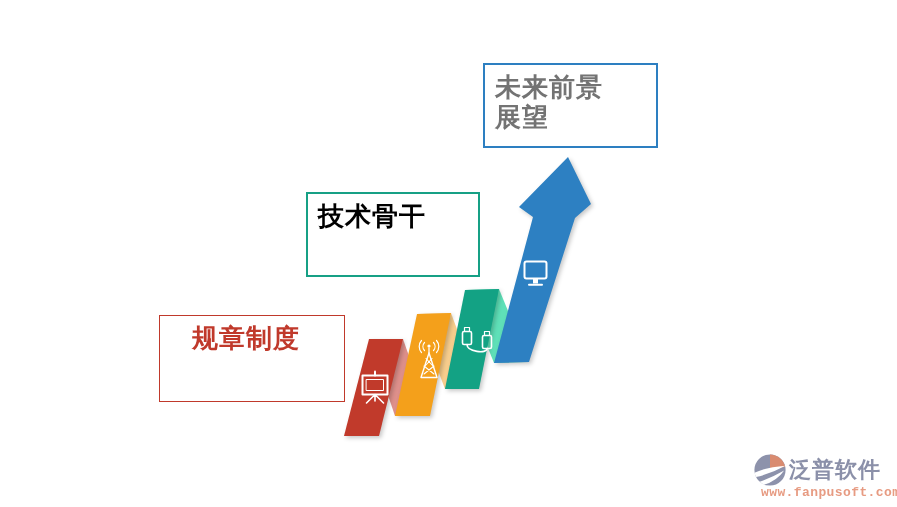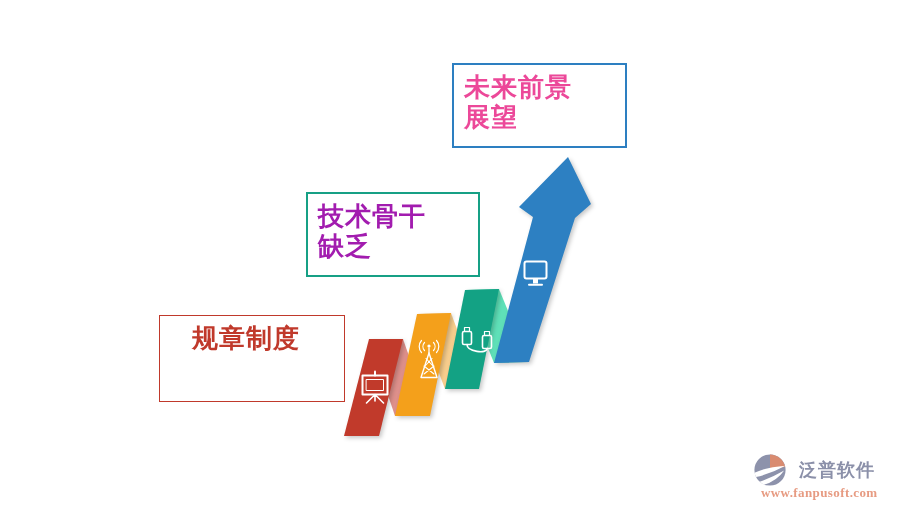--- a/index.html
+++ b/index.html
@@ -31,27 +31,27 @@
   #box-future{left:452px;top:63px; width:175px;height:85px;}
 
   .brand{
     position:absolute;
     left:753px;top:452px;width:140px;height:50px;
   }
   .brand-row{display:flex;align-items:center;}
   .brand-mark{width:34px;height:36px;flex:0 0 auto;}
   .brand-name{
     font-weight:bold;
-    font-size:18px;
+    font-size:22px;
     letter-spacing:1px;
     white-space:nowrap;
-    margin-left:12px;
+    margin-left:2px;
   }
   .brand-url{
-    font-family:Liberation Serif, serif;
+    font-family:Liberation Mono, monospace;
     font-weight:bold;
     font-size:13px;
     letter-spacing:0.4px;
     white-space:nowrap;
     margin:-3px 0 0 8px;
   }
 </style>
 </head>
 <body>
 
@@ -99,26 +99,25 @@
       <rect class="icon-stroke" stroke-width="2" x="524.5" y="261.5" width="22" height="17" rx="2"></rect>
       <rect x="533" y="279" width="5" height="4.5" fill="#ffffff"></rect>
       <path class="icon-stroke" stroke-width="2" d="M529,284.8 h13"></path>
     </g>
   </svg>
 
   <div class="label-box" id="box-rules" style="color: rgb(192, 57, 43); border-color: rgb(192, 57, 43);">
     <span class="line">规章制度</span>
   </div>
 
-  <div class="label-box" id="box-tech" style="color: #a21caf; border-color: rgb(22, 160, 133);">
+  <div class="label-box" id="box-tech" style="color: #000000; border-color: rgb(22, 160, 133);">
     <span class="line">技术骨干</span>
-    <span class="line">缺乏</span>
   </div>
 
-  <div class="label-box" id="box-future" style="color: #ec4899; border-color: rgb(45, 127, 193);">
+  <div class="label-box" id="box-future" style="color: #737373; border-color: rgb(45, 127, 193); margin-left: 31px;">
     <span class="line">未来前景</span>
     <span class="line">展望</span>
   </div>
 
   <div class="brand">
     <div class="brand-row">
       <svg class="brand-mark" viewBox="0 0 36 36">
         <circle cx="18" cy="18" r="16.5" fill="#8d92ab"></circle>
         <path d="M18,1.5 A16.5,16.5 0 0 1 34,14.5 L18,18 Z" fill="#d98b70"></path>
         <path d="M1.5,21 Q14,15 34.3,13.5 Q19,22 3,25.5 Z" fill="#ffffff"></path>

